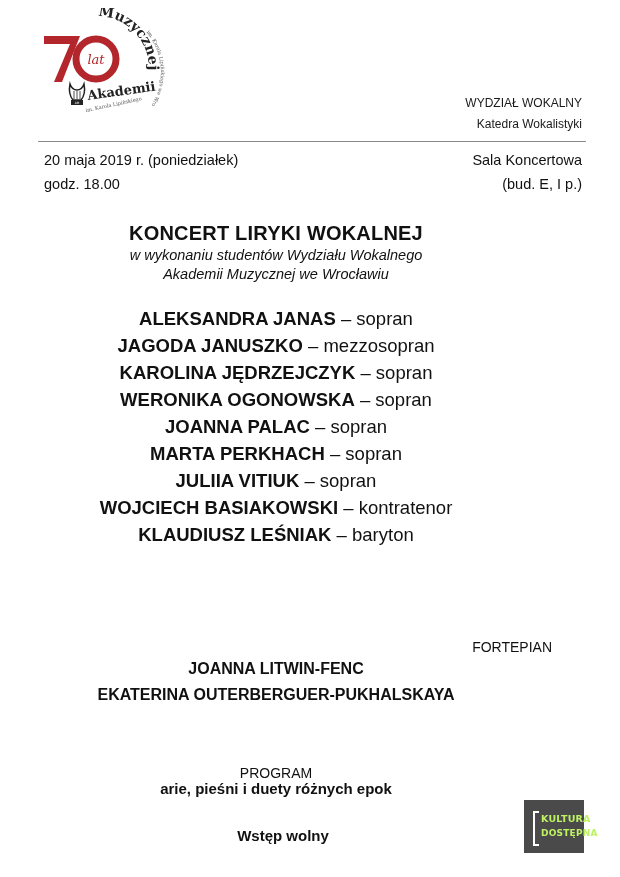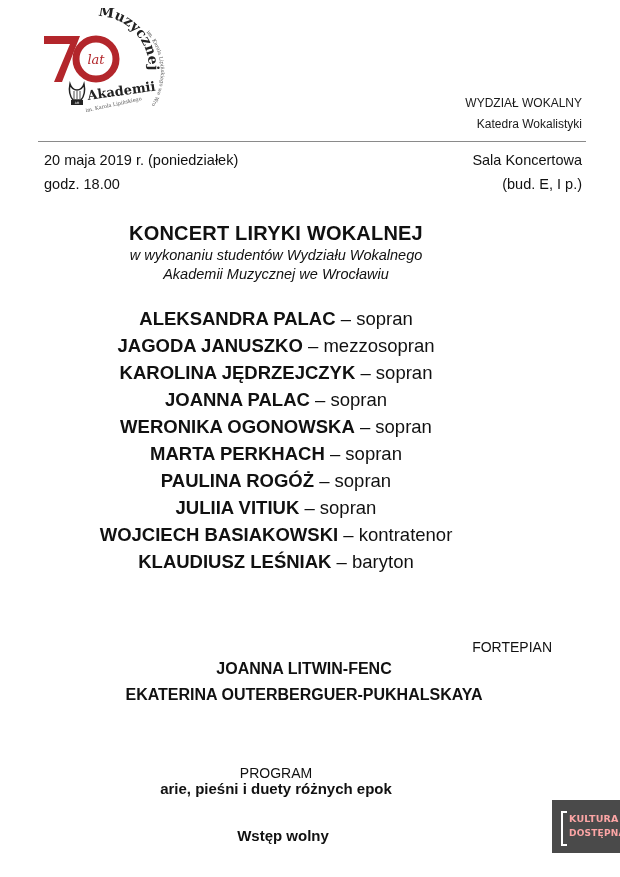--- a/index.html
+++ b/index.html
@@ -103,21 +103,20 @@
       top: 637px;
       font-size: 14px;
       line-height: 20px;
       text-align: right;
     }
     .pianists {
       top: 656px;
       font-size: 16px;
       font-weight: bold;
       line-height: 26px;
-      padding-left: 28px;
     }
 
     .program-label {
       top: 764px;
       font-size: 14px;
       line-height: 19px;
     }
     .program-desc {
       top: 778px;
       font-size: 15px;
@@ -129,28 +128,27 @@
       font-size: 15px;
       font-weight: bold;
       line-height: 21px;
       padding-left: 7px;
     }
 
     .kd-badge {
       position: absolute;
       left: 524px;
       top: 800px;
-      width: 68px;
+      width: 60px;
       height: 53px;
       background: #4a4a4a;
-      color: #fca5a5;
+      color: #bef264;
       font-family: "DejaVu Sans", sans-serif;
       font-weight: bold;
       box-sizing: border-box;
-      margin-left: 28px;
     }
     .kd-bracket {
       position: absolute;
       left: 9px;
       top: 11px;
       width: 4px;
       height: 31px;
       border: 2px solid #ffffff;
       border-right: none;
     }
@@ -216,27 +214,26 @@
   <div>(bud. E, I p.)</div>
 </div>
 
 <div class="center-col title arial">KONCERT LIRYKI WOKALNEJ</div>
 <div class="center-col subtitle arial">
   <div>w wykonaniu studentów Wydziału Wokalnego</div>
   <div>Akademii Muzycznej we Wrocławiu</div>
 </div>
 
 <div class="center-col performers arial">
-  <div class="performer"><span class="name">ALEKSANDRA PALAC</span><span class="role"> – sopran</span></div>
+  <div class="performer"><span class="name">ALEKSANDRA JANAS</span><span class="role"> – sopran</span></div>
   <div class="performer"><span class="name">JAGODA JANUSZKO</span><span class="role"> – mezzosopran</span></div>
   <div class="performer"><span class="name">KAROLINA JĘDRZEJCZYK</span><span class="role"> – sopran</span></div>
+  <div class="performer"><span class="name">WERONIKA OGONOWSKA</span><span class="role"> – sopran</span></div>
   <div class="performer"><span class="name">JOANNA PALAC</span><span class="role"> – sopran</span></div>
-  <div class="performer"><span class="name">WERONIKA OGONOWSKA</span><span class="role"> – sopran</span></div>
   <div class="performer"><span class="name">MARTA PERKHACH</span><span class="role"> – sopran</span></div>
-  <div class="performer"><span class="name">PAULINA ROGÓŻ</span><span class="role"> – sopran</span></div>
   <div class="performer"><span class="name">JULIIA VITIUK</span><span class="role"> – sopran</span></div>
   <div class="performer"><span class="name">WOJCIECH BASIAKOWSKI</span><span class="role"> – kontratenor</span></div>
   <div class="performer"><span class="name">KLAUDIUSZ LEŚNIAK</span><span class="role"> – baryton</span></div>
 </div>
 
 <div class="center-col piano-label arial">FORTEPIAN</div>
 <div class="center-col pianists arial">
   <div>JOANNA LITWIN-FENC</div>
   <div>EKATERINA OUTERBERGUER-PUKHALSKAYA</div>
 </div>

